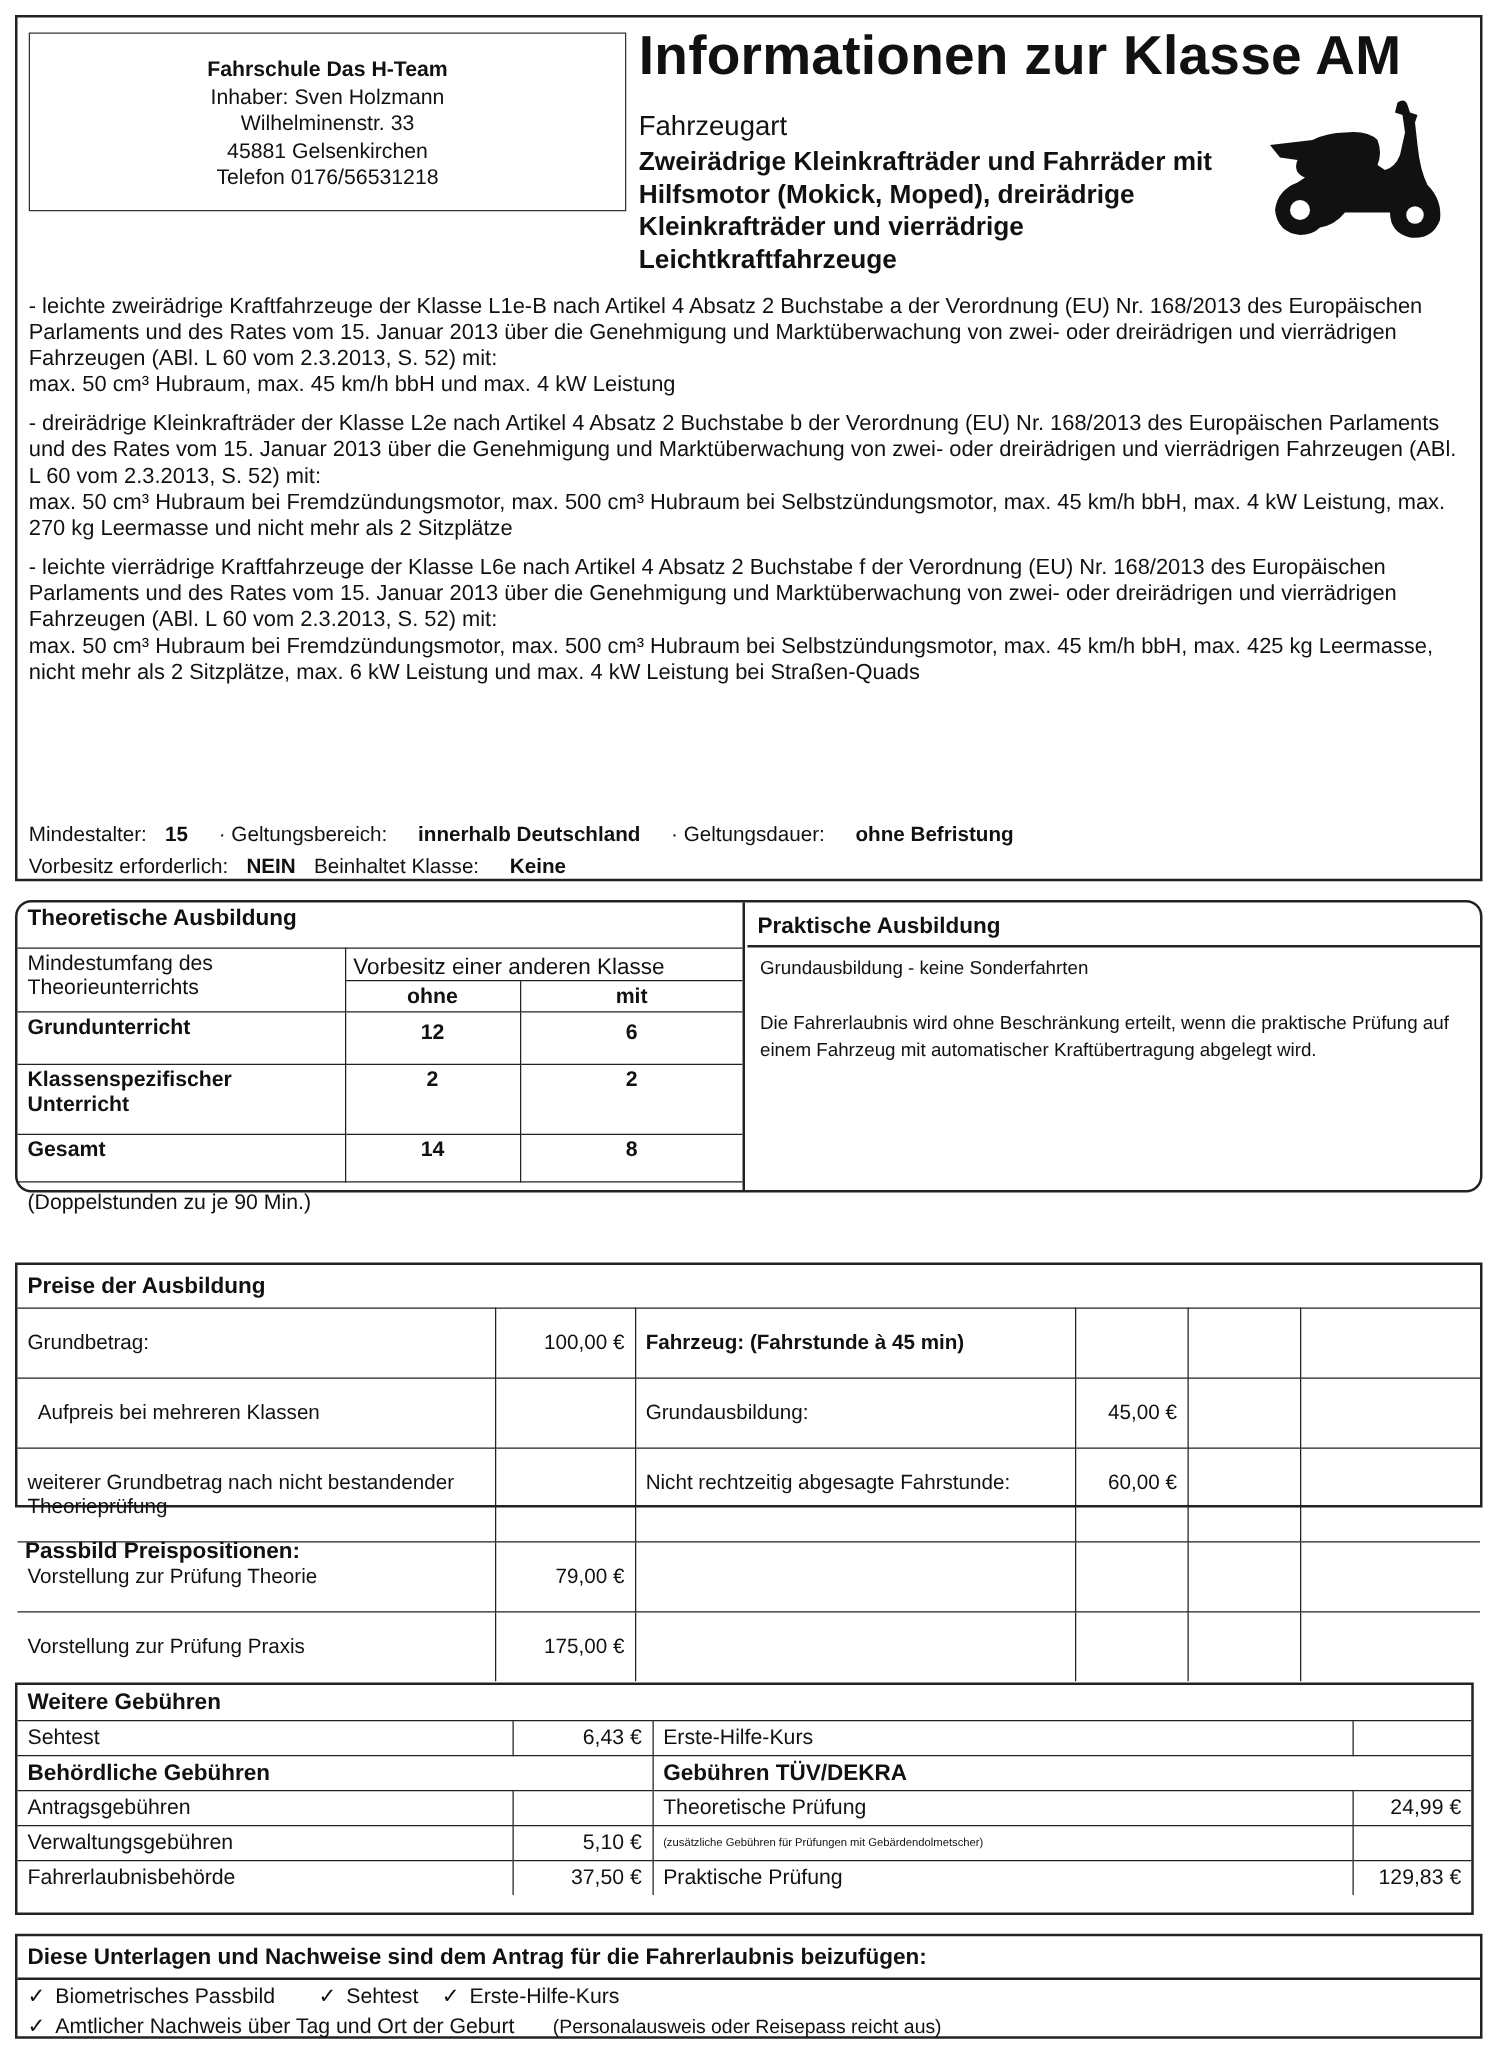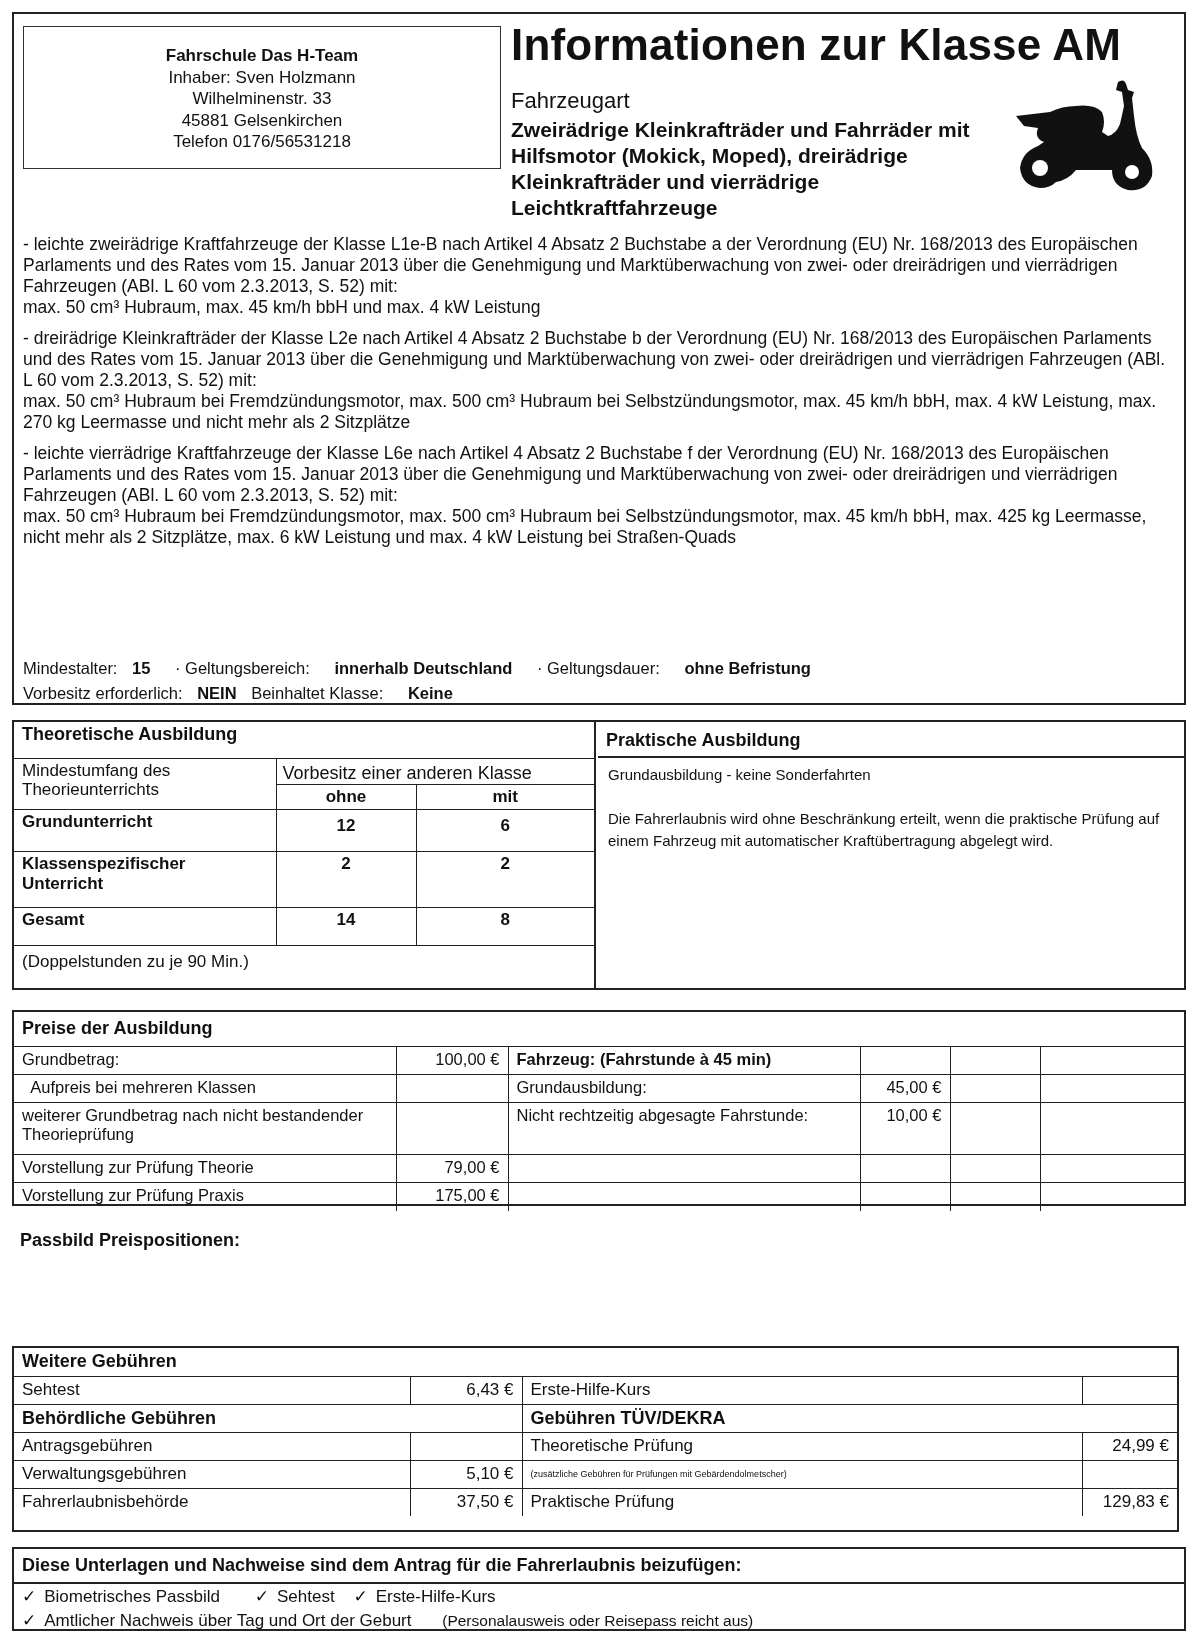--- a/index.html
+++ b/index.html
@@ -20,35 +20,35 @@
     #vtype-label { position: absolute; left: 497px; top: 74px; font-size: 22px; }
     #vtype { position: absolute; left: 497px; top: 103px; width: 480px; font-size: 21px; font-weight: bold; line-height: 26px; }
     #scooter { position: absolute; left: 996px; top: 62px; width: 150px; height: 120px; }
     #desc { position: absolute; left: 9px; top: 220px; width: 1150px; font-size: 17.5px; line-height: 21px; }
     #desc p { margin-bottom: 10px; white-space: pre-line; }
     #meta { position: absolute; left: 9px; top: 642px; font-size: 16.5px; line-height: 25px; }
     #meta b { font-weight: bold; }
     .gap { display: inline-block; width: 10px; }
 
     
-    #ausb { left: 12px; top: 720px; width: 1174px; height: 270px; }
+    #ausb { left: 12px; top: 720px; width: 1174px; height: 234px; border-radius: 13px; }
     .theo { position: absolute; left: 0; top: 0; width: 582px; height: 100%; border-right: 2px solid #222; }
     table { border-collapse: collapse; }
     .theo table { width: 100%; font-size: 17px; }
     .theo td { border: 1.5px solid #222; padding: 2px 8px; vertical-align: top; }
     .theo td.c { text-align: center; font-weight: bold; }
     .sechead { font-weight: bold; font-size: 18px; padding: 8px 8px 4px; height: 36px; }
     .prakt { position: absolute; left: 584px; top: 0; right: 0; height: 100%; }
     .prakt .sechead { border-bottom: 2px solid #222; }
     .prakt .body { padding: 6px 10px; font-size: 15px; line-height: 22px; }
 
     
     #preise { left: 12px; top: 1010px; width: 1174px; height: 196px; }
     #preise table { position: absolute; top: 34px; left: 0; width: 100%; font-size: 16.5px; }
-    #preise td { border: 1.5px solid #222; padding: 3px 8px; vertical-align: top; height: 28px; line-height: 19px; }
+    #preise td { border: 1.5px solid #222; padding: 18px 8px; vertical-align: top; height: 28px; line-height: 19px; }
     #preise td.r { text-align: right; }
 
     #weitere-pos { position: absolute; left: 20px; top: 1230px; font-size: 18px; font-weight: bold; }
 
     
     #geb { left: 12px; top: 1346px; width: 1167px; height: 186px; }
     #geb table { width: 100%; font-size: 17px; }
     #geb td { border: 1.5px solid #222; padding: 3px 8px; height: 28px; }
     #geb td.r { text-align: right; }
     #geb td.h { font-weight: bold; font-size: 18px; }
@@ -174,21 +174,21 @@
       <td class="r"></td>
       <td>Grundausbildung:</td>
       <td class="r">45,00 €</td>
       <td></td>
       <td style="border-right:none;"></td>
     </tr>
     <tr style="height:52px;">
       <td style="border-left:none;">weiterer Grundbetrag nach nicht bestandender Theorieprüfung</td>
       <td class="r"></td>
       <td>Nicht rechtzeitig abgesagte Fahrstunde:</td>
-      <td class="r">10,00 €</td>
+      <td class="r">60,00 €</td>
       <td></td>
       <td style="border-right:none;"></td>
     </tr>
     <tr>
       <td style="border-left:none;">Vorstellung zur Prüfung Theorie</td>
       <td class="r">79,00 €</td>
       <td></td>
       <td class="r"></td>
       <td></td>
       <td style="border-right:none;"></td>

